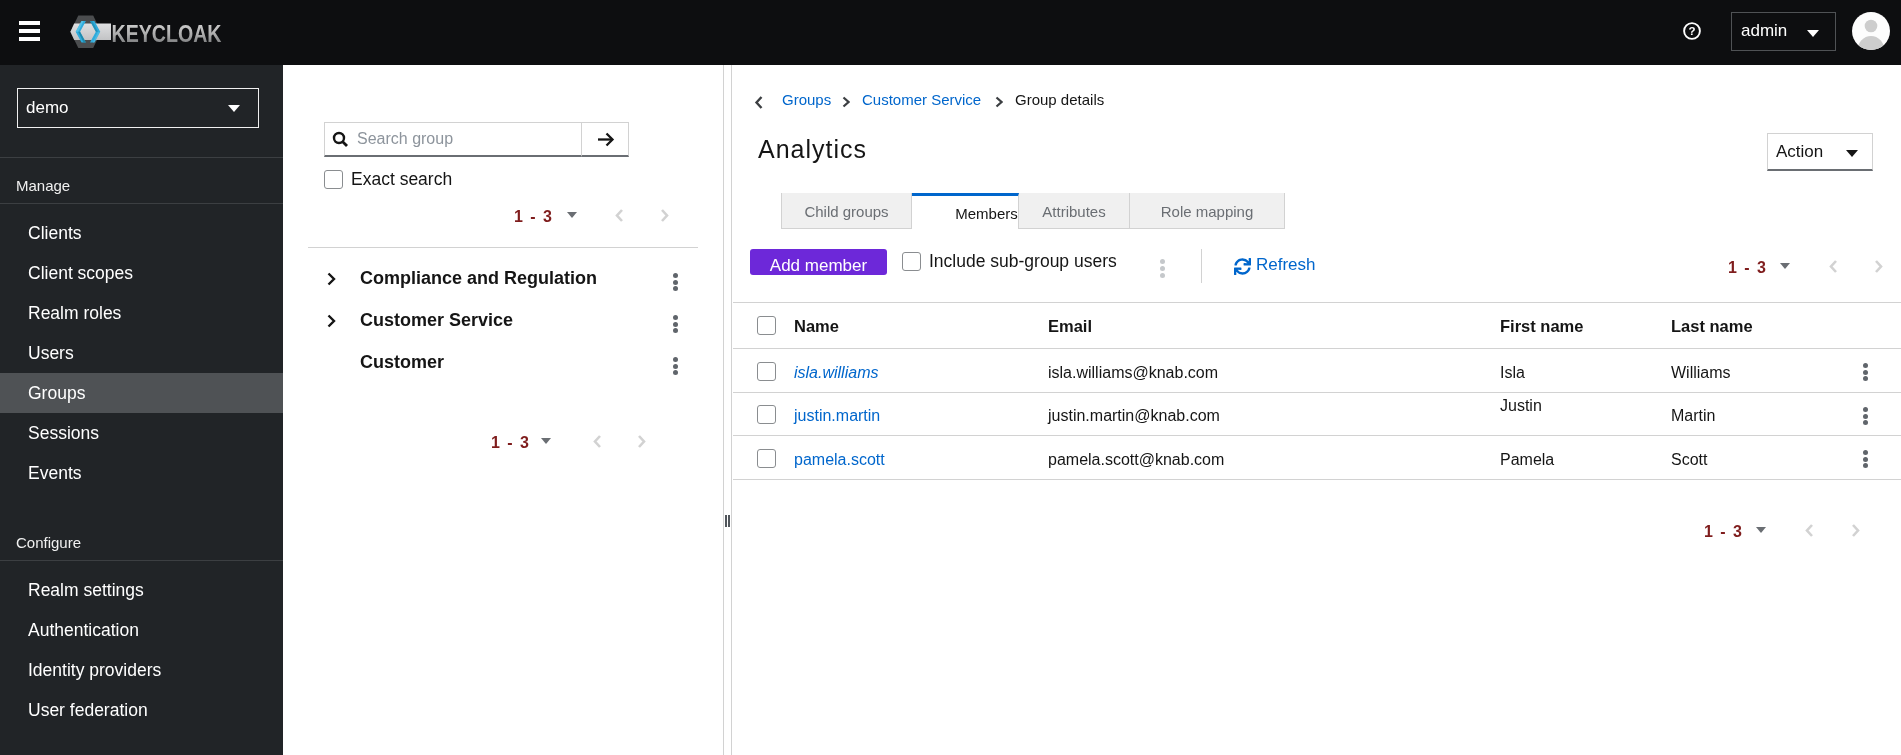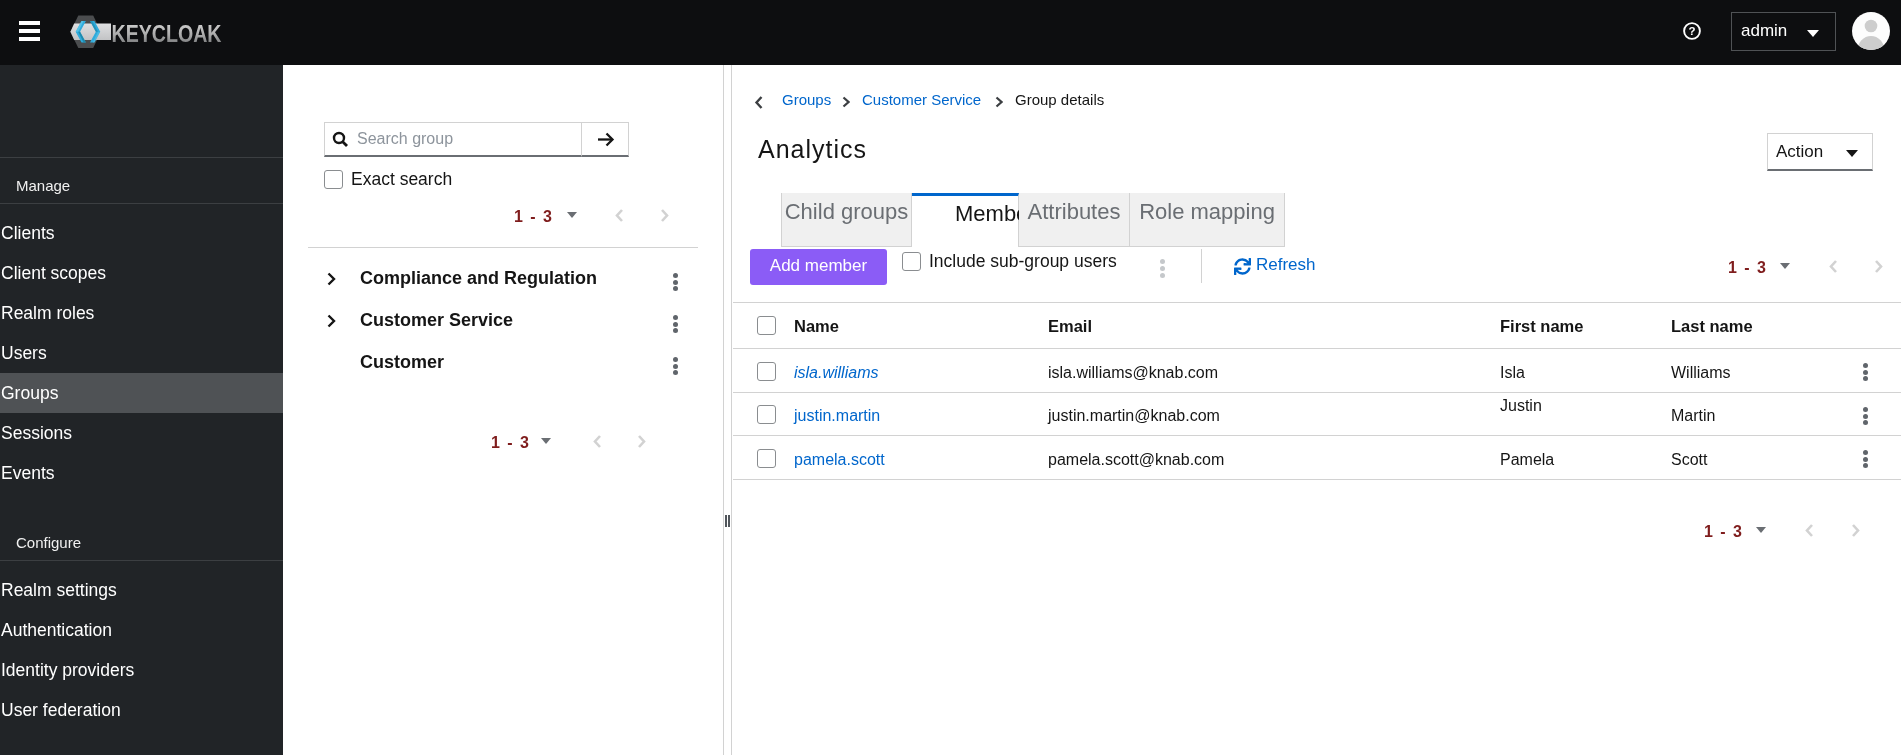--- a/index.html
+++ b/index.html
@@ -18,21 +18,21 @@
 #adminbtn .car { position:absolute; right:16px; top:17px; width:0; height:0; border-left:6px solid transparent; border-right:6px solid transparent; border-top:7px solid #fff; }
 #avatar { position:absolute; left:1852px; top:12px; }
 
 
 #sidebar { position:absolute; left:0; top:65px; width:283px; height:690px; background:#212427; }
 #realmsel { position:absolute; left:17px; top:23px; width:242px; height:40px; border:1px solid #f0f0f0; }
 #realmsel .txt { position:absolute; left:8px; top:9px; font-size:17px; color:#fff; }
 #realmsel .car { position:absolute; right:18px; top:16px; width:0; height:0; border-left:6px solid transparent; border-right:6px solid transparent; border-top:7px solid #fff; }
 .sdiv { position:absolute; left:0; width:283px; height:1px; background:#3c3f42; }
 .sectlabel { position:absolute; left:16px; font-size:15px; color:#f0f0f0; }
-.navitem { position:absolute; left:0; width:283px; height:40px; font-size:17.5px; color:#fff; line-height:40px; padding-left:1px; }
+.navitem { position:absolute; left:0; width:283px; height:40px; font-size:17.5px; color:#fff; line-height:40px; padding-left:28px; }
 .navitem.cur { background:#4f5255; }
 
 
 #treepanel { position:absolute; left:283px; top:65px; width:440px; height:690px; background:#fff; }
 #searchbox { position:absolute; left:41px; top:57px; width:305px; height:35px; }
 #searchbox .inp { position:absolute; left:0; top:0; width:258px; height:35px; border:1px solid #d2d2d2; border-bottom:2px solid #6a6e73; }
 #searchbox .btn { position:absolute; left:258px; top:0; width:47px; height:35px; border:1px solid #d2d2d2; border-left:none; border-bottom:2px solid #6a6e73; }
 #searchbox .ph { position:absolute; left:33px; top:8px; font-size:16px; color:#8d949c; }
 .cbx { position:absolute; width:19px; height:19px; border:1px solid #8a8d90; border-radius:3px; background:#fff; }
 #exactlabel { position:absolute; left:68px; top:104px; font-size:17.5px; color:#151515; }
@@ -52,24 +52,24 @@
 
 
 #main { position:absolute; left:732px; top:65px; width:1169px; height:690px; background:#fff; }
 #breadcrumb { position:absolute; left:0; top:26px; height:20px; font-size:15px; }
 #breadcrumb .lnk { color:#0066cc; text-decoration:none; }
 #breadcrumb span { position:absolute; white-space:nowrap; }
 #title { position:absolute; left:26px; top:70px; font-size:25px; letter-spacing:1.0px; color:#151515; }
 #actionbtn { position:absolute; left:1035px; top:68px; width:106px; height:38px; border:1px solid #d2d2d2; border-bottom:2px solid #6a6e73; background:#fff; }
 #actionbtn .txt { position:absolute; left:8px; top:8px; font-size:17px; color:#151515; }
 #actionbtn .car { position:absolute; right:14px; top:16px; width:0; height:0; border-left:6px solid transparent; border-right:6px solid transparent; border-top:7px solid #151515; }
-.tab { position:absolute; top:128px; height:54px; background:#f0f0f0; border-right:1px solid #d2d2d2; font-size:22px; color:#6a6e73; text-align:center; line-height:38px; border-bottom:1px solid #d2d2d2;}
+.tab { position:absolute; top:128px; height:36px; background:#f0f0f0; border-right:1px solid #d2d2d2; font-size:15px; color:#6a6e73; text-align:center; line-height:38px; border-bottom:1px solid #d2d2d2;}
 .tab.first { border-left:1px solid #d2d2d2; }
 .tab.active { background:#fff; color:#151515; border-top:3px solid #0066cc; border-bottom:none; line-height:35px;padding-left:43px; }
-#addbtn { position:absolute; left:18px; top:184px; width:137px; height:36px; background:#8b5cf6; border-radius:3px; color:#fff; font-size:17px; text-align:center; line-height:34px; }
+#addbtn { position:absolute; left:18px; top:184px; width:137px; height:26px; background:#6d28d9; border-radius:3px; color:#fff; font-size:17px; text-align:center; line-height:34px; }
 #inclabel { position:absolute; left:197px; top:186px; font-size:17.5px; }
 .kebab2 { position:absolute; width:5px; }
 .kebab2 i { display:block; width:5px; height:5px; border-radius:50%; background:#c5c8cb; margin-bottom:2px; }
 #vsep { position:absolute; left:469px; top:184px; width:1px; height:34px; background:#d2d2d2; }
 #refresh { position:absolute; left:524px; top:190px; font-size:17px; color:#0066cc; }
 
 .hline { position:absolute; left:1px; width:1168px; height:1px; background:#d2d2d2; }
 .th { position:absolute; font-size:16.5px; font-weight:bold; color:#151515; }
 .td { position:absolute; font-size:16px; color:#151515; }
 .td.link { color:#0066cc; }
@@ -121,20 +121,24 @@
       </defs>
     <circle cx="19" cy="19" r="19" fill="#fdfdfd"></circle>
     <g clip-path="url(#avc)" fill="#cdcdcd">
       <circle cx="19" cy="14" r="6.3"></circle>
       <path d="M5.5 38.5 a13.5 14.5 0 0 1 27 0 z"></path>
     </g>
   </svg>
 </div>
 
 <div id="sidebar">
+  <div id="realmsel">
+      <span class="txt">demo</span>
+      <span class="car"></span>
+    </div>
   <div class="sdiv" style="top:92px;"></div>
   <div class="sectlabel" style="top:112px;">Manage</div>
   <div class="sdiv" style="top:138px;"></div>
   <div class="navitem" style="top:148px;">Clients</div>
   <div class="navitem" style="top:188px;">Client scopes</div>
   <div class="navitem" style="top:228px;">Realm roles</div>
   <div class="navitem" style="top:268px;">Users</div>
   <div class="navitem cur" style="top:308px;">Groups</div>
   <div class="navitem" style="top:348px;">Sessions</div>
   <div class="navitem" style="top:388px;">Events</div>

